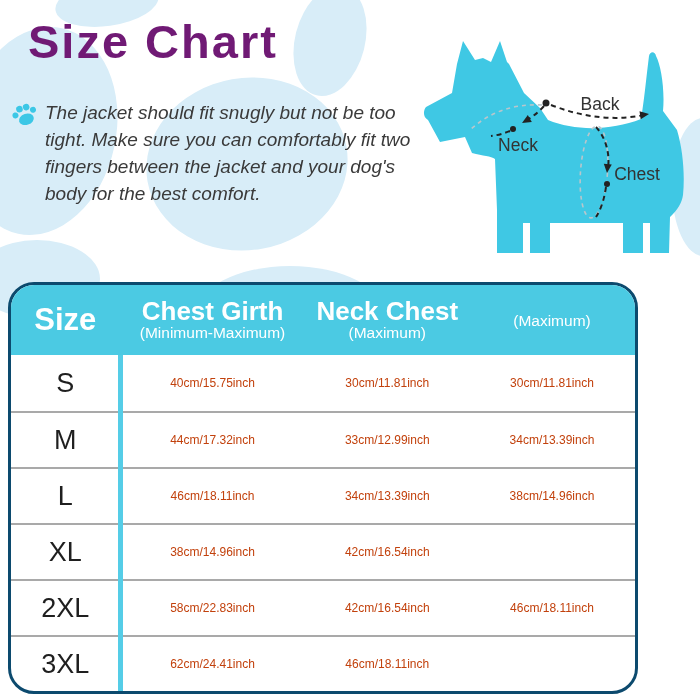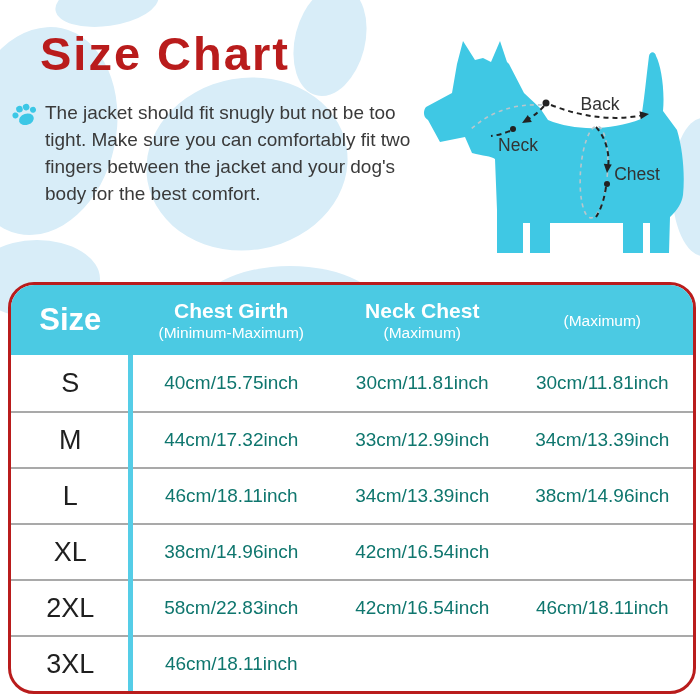--- a/index.html
+++ b/index.html
@@ -9,43 +9,43 @@
   
   .blob{position:absolute;background:#d8edf8;border-radius:50%;}
   .b1{left:295px;top:-15px;width:70px;height:112px;transform:rotate(14deg);}
   .b2{left:55px;top:-20px;width:104px;height:46px;transform:rotate(-8deg);}
   .b3{left:-36px;top:26px;width:152px;height:210px;transform:rotate(12deg);}
   .b4{left:146px;top:78px;width:202px;height:172px;transform:rotate(-10deg);}
   .b5{left:672px;top:118px;width:62px;height:138px;}
   .b6{left:-26px;top:240px;width:126px;height:78px;}
   .b7{left:194px;top:266px;width:192px;height:100px;}
 
-  .title{position:absolute;left:28px;top:14px;margin:12px;font-size:47px;font-weight:bold;
-         letter-spacing:2px;color:#b91c1c;}
+  .title{position:absolute;left:28px;top:14px;margin:0;font-size:47px;font-weight:bold;
+         letter-spacing:2px;color:#701a75;}
 
   .notes{position:absolute;left:12px;top:99px;width:414px;}
   .note{display:flex;align-items:flex-start;gap:7px;}
   .note .paw{flex:0 0 26px;margin-top:4px;}
-  .note p{margin:0;font-size:19px;line-height:27px;color:#3a3a3a;}
+  .note p{margin:0;font-size:19px;line-height:27px;color:#3a3a3a;font-style:italic;}
 
   .dog-svg{position:absolute;left:415px;top:10px;width:285px;height:246px;}
   .diag-label{font-size:17.5px;fill:#333;}
 
-  .size-table{position:absolute;left:8px;top:282px;width:688px;height:412px;box-sizing:border-box;
-              border:3px solid #b91c1c;border-radius:26px;overflow:hidden;background:#fff;}
+  .size-table{position:absolute;left:8px;top:282px;width:630px;height:412px;box-sizing:border-box;
+              border:3px solid #0c4a6e;border-radius:26px;overflow:hidden;background:#fff;}
   .thead{display:grid;grid-template-columns:17.4% 29.8% 26.2% 26.6%;height:70px;background:#4bcae3;
          align-items:center;justify-items:center;text-align:center;color:#fff;font-weight:bold;}
   .th-size{font-size:31px;}
-  .th-main{font-size:21px;line-height:24px;}
+  .th-main{font-size:26px;line-height:24px;}
   .th-sub{font-size:15.5px;line-height:19px;font-weight:normal;}
   .trow{display:grid;grid-template-columns:17.4% 29.8% 26.2% 26.6%;height:56px;align-items:center;
         justify-items:center;text-align:center;border-top:2px solid #a9a9a9;box-sizing:border-box;}
   .trow:first-child{border-top:none;}
   .cell-size{font-size:27px;color:#1f1f1f;}
-  .cell-val{font-size:19px;color:#0f766e;}
+  .cell-val{font-size:12px;color:#c2410c;}
   .col-divider{position:absolute;left:calc(17.4% - 2px);top:70px;bottom:0;width:5px;background:#55cde7;}
 </style>
 </head>
 <body>
 
 <div class="canvas">
 
   <div class="blob b1"></div>
   <div class="blob b2"></div>
   <div class="blob b3"></div>
@@ -151,19 +151,20 @@
           <div class="cell-val">42cm/16.54inch</div>
         </div>
         <div class="trow">
           <div class="cell-size">2XL</div>
           <div class="cell-val">58cm/22.83inch</div>
           <div class="cell-val">42cm/16.54inch</div>
           <div class="cell-val">46cm/18.11inch</div>
         </div>
         <div class="trow">
           <div class="cell-size">3XL</div>
+          <div class="cell-val">62cm/24.41inch</div>
           <div class="cell-val">46cm/18.11inch</div>
         </div>
       </div>
     <div class="col-divider"></div>
   </div>
 
 </div>
 
 </body></html>

